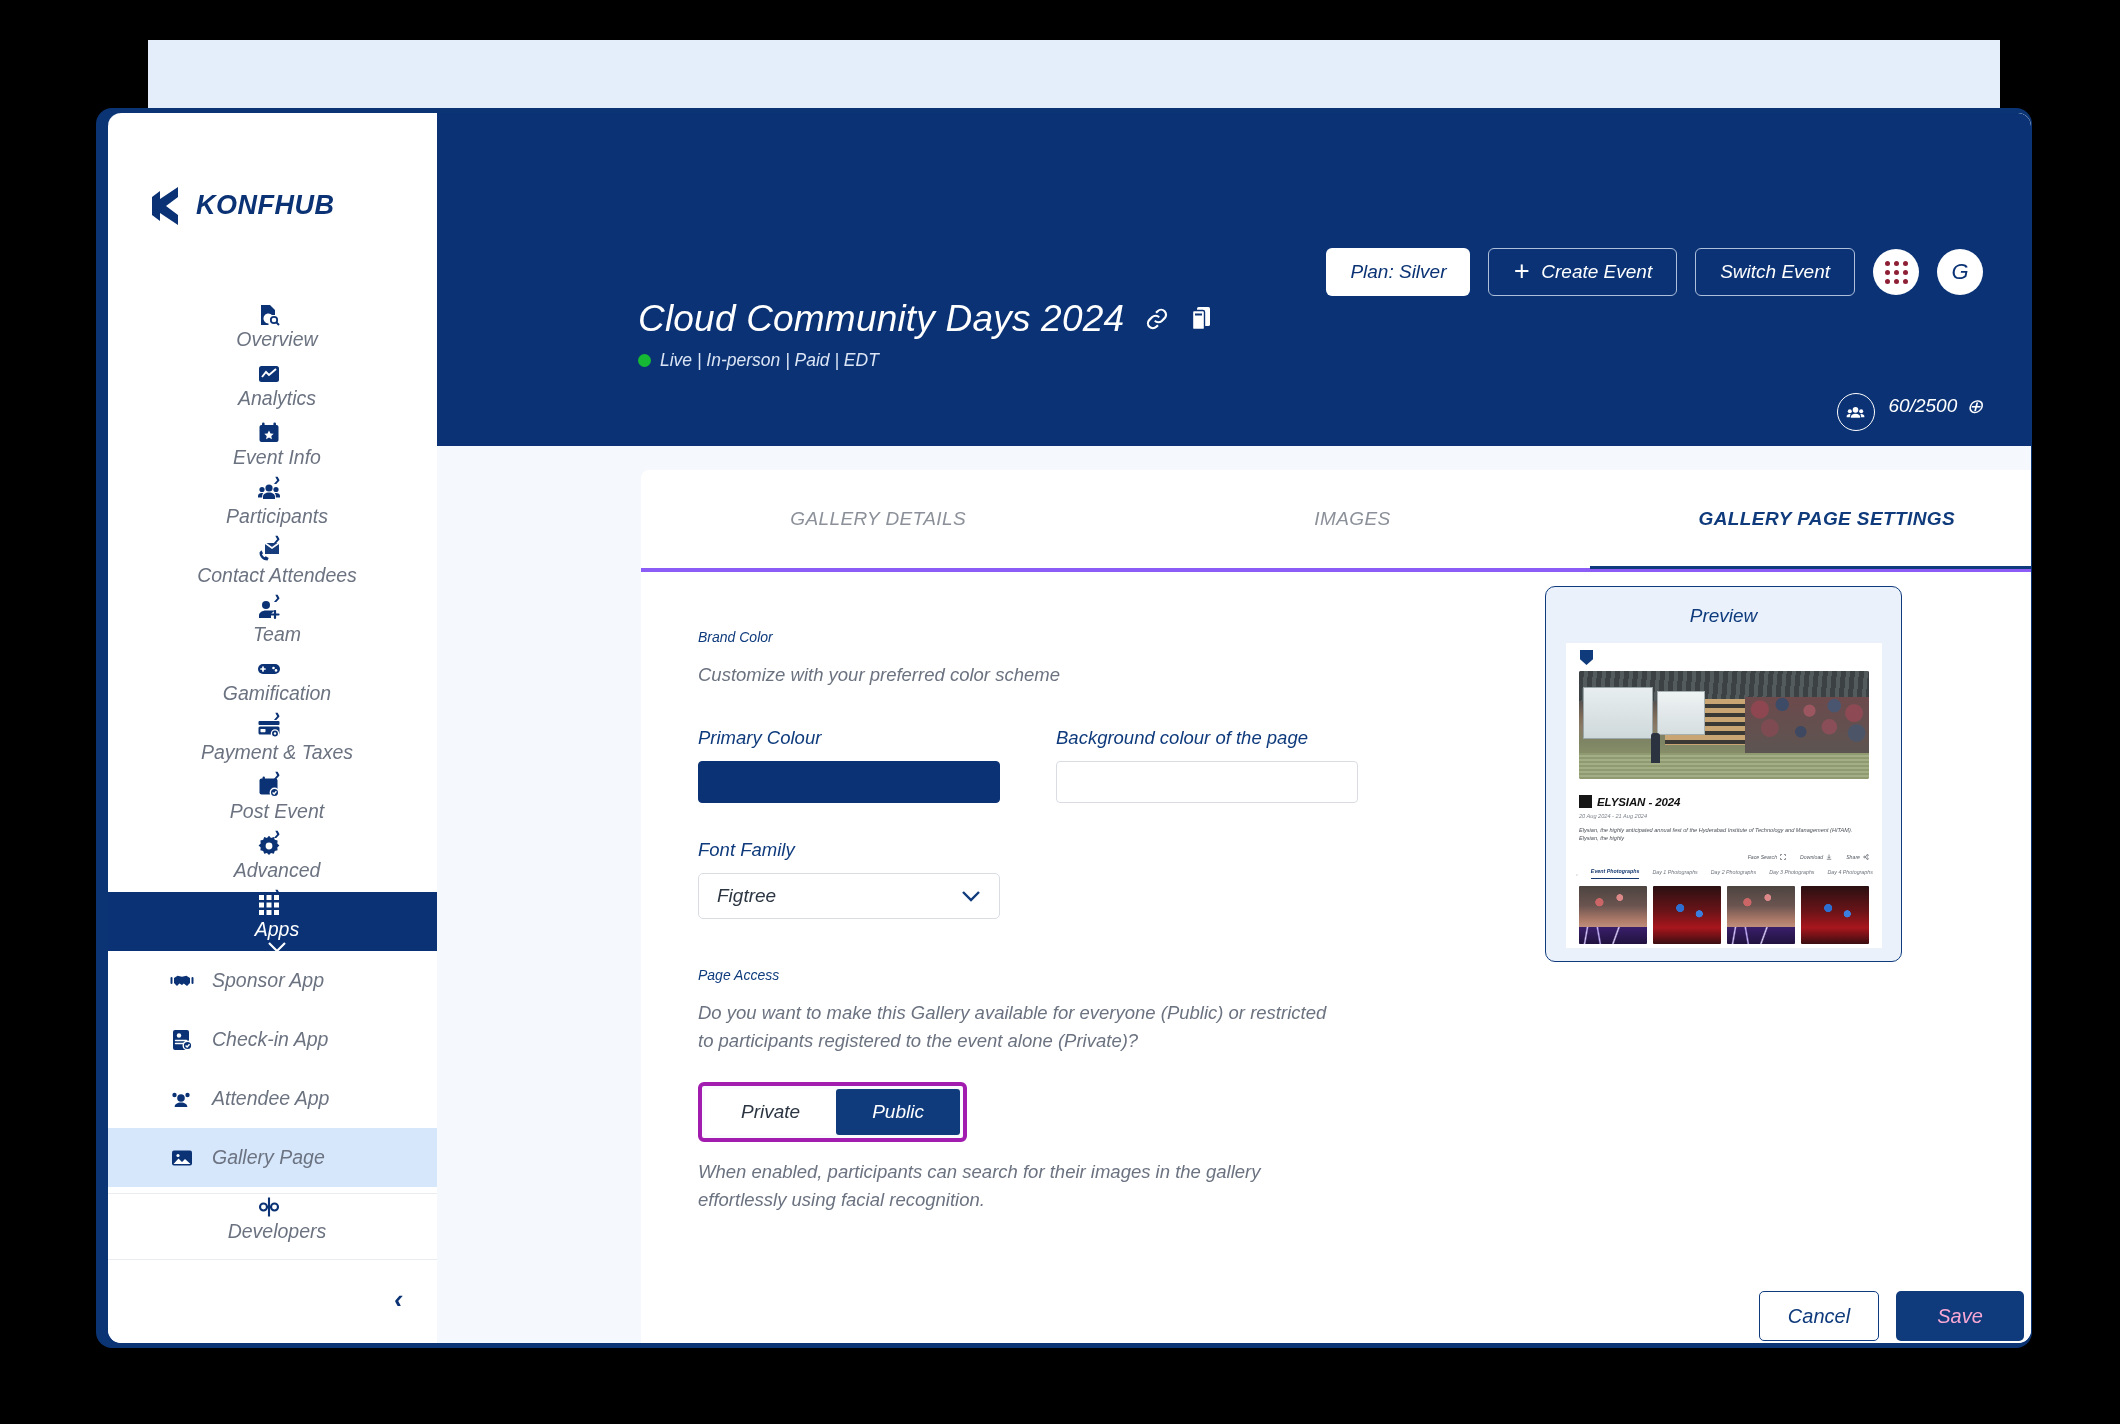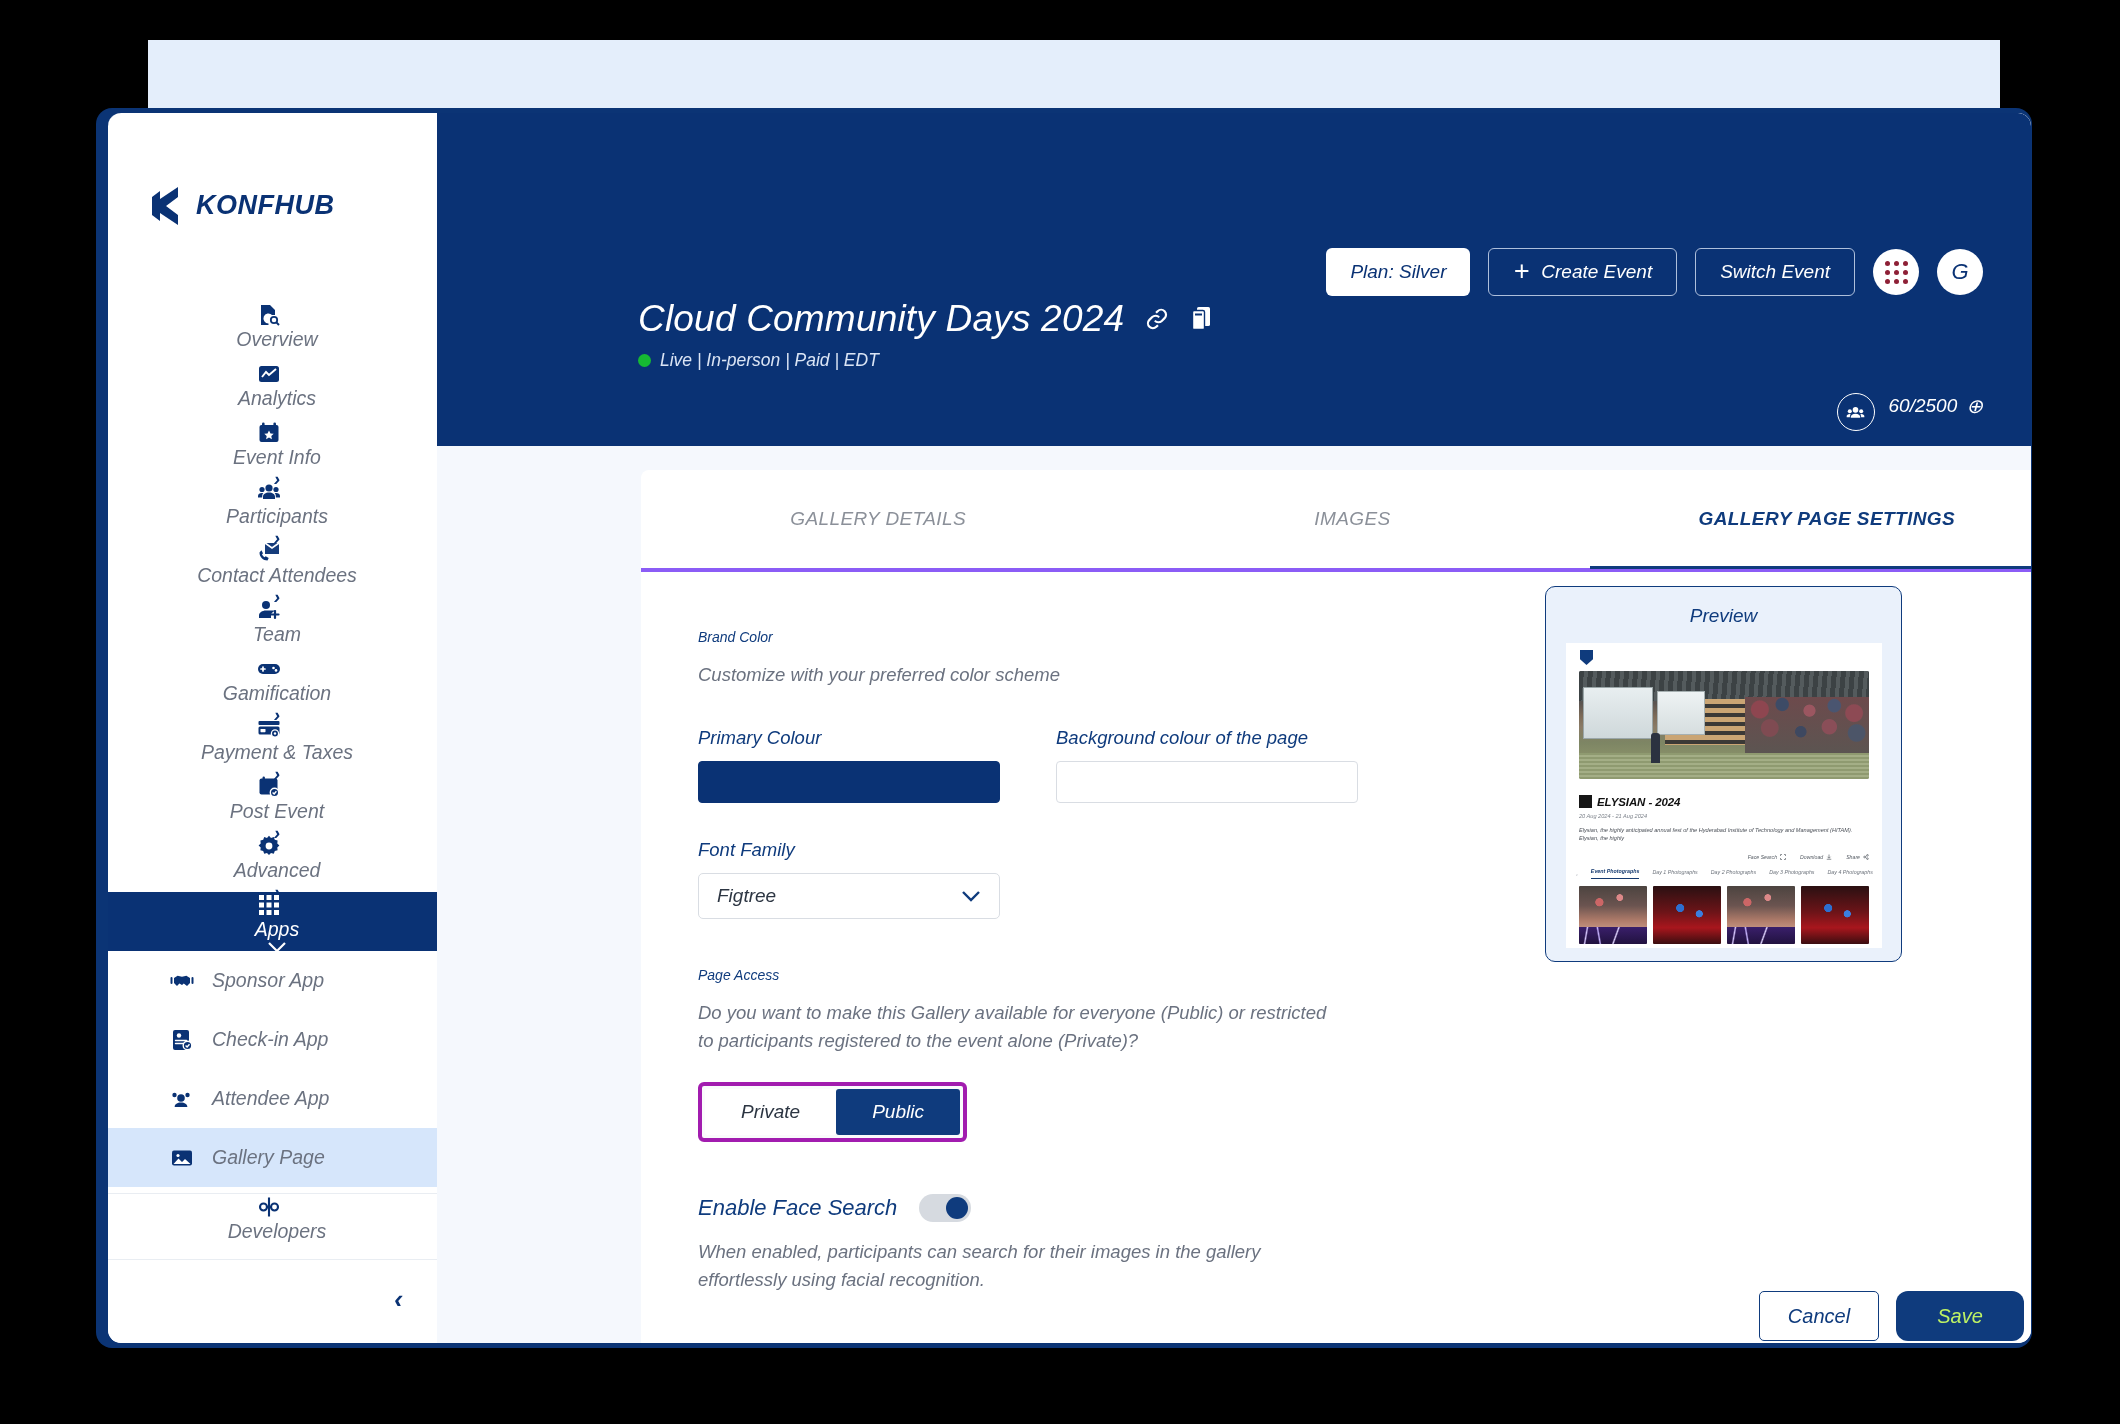--- a/index.html
+++ b/index.html
@@ -368,22 +368,22 @@
   .card-footer {
     position:absolute; right: 40px; bottom: 36px;
     display:flex; gap: 17px;
   }
   .btn-cancel {
     width: 120px; height: 50px; border:1.6px solid #0f3b7d; border-radius:5px;
     background:#fff; color:#0f3b7d; font-size: 20px;
     display:flex;align-items:center;justify-content:center; cursor:pointer;
   }
   .btn-save {
-    width: 128px; height: 50px; border-radius:12px;
-    background:#0f3b7d; color:#bef264; font-size: 20px;
+    width: 128px; height: 50px; border-radius:5px;
+    background:#0f3b7d; color:#f9a8d4; font-size: 20px;
     display:flex;align-items:center;justify-content:center; cursor:pointer;
   }
 
   svg { display:block; }
 </style>
 </head>
 <body>
 
 <div id="stage">
 
@@ -736,26 +736,20 @@
           <div class="block-gap">
             <div class="sec-title">Page Access</div>
             <div class="sec-desc" style="max-width:640px">Do you want to make this Gallery available for everyone (Public) or restricted to participants registered to the event alone (Private)?</div>
             <div class="seg">
               <div class="seg-btn">Private</div>
               <div class="seg-btn on">Public</div>
             </div>
           </div>
 
           <div>
-            <div class="face-row">
-              <span class="face-title">Enable Face Search</span>
-              <span class="toggle">
-                <span class="knob"></span>
-              </span>
-            </div>
             <div class="sec-desc" style="max-width:620px">When enabled, participants can search for their images in the gallery effortlessly using facial recognition.</div>
           </div>
 
         </div>
 
         <div class="preview-col">
           <div class="preview-box">
             <div class="preview-title">Preview</div>
 
             <div class="preview-page">

